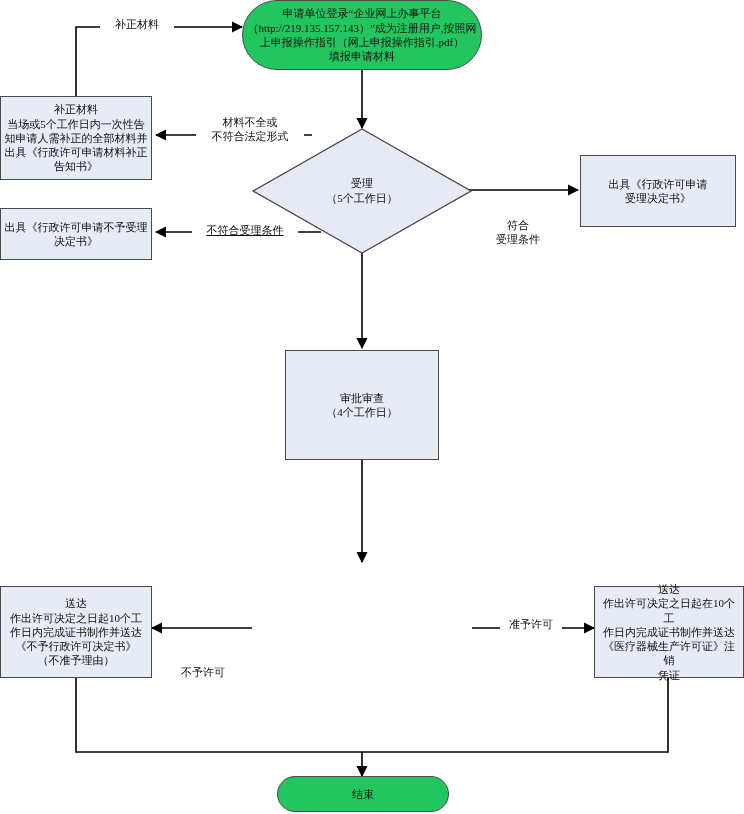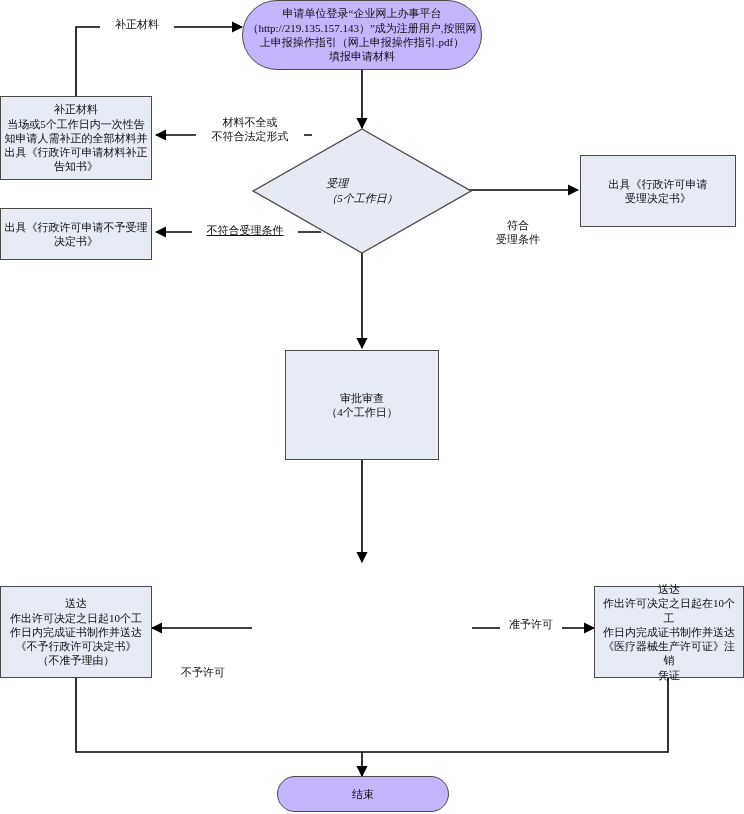--- a/index.html
+++ b/index.html
@@ -39,46 +39,45 @@
     justify-content: center;
     text-align: center;
     line-height: 1.30;
     font-size: 11px;
     color: #0d0d0d;
     white-space: pre-line;
     padding: 2px 3px;
   }
   .node.terminal {
     border-radius: 999px;
-    background: #c4b5fd;
+    background: #22c55e;
   }
   .node.process { background: #e7ebf5; }
 
   .diamond-wrap {
     position: absolute;
     box-sizing: border-box;
   }
   .diamond-wrap svg {
     position: absolute;
     left: 0; top: 0;
     width: 100%; height: 100%;
   }
   .diamond-label {
     position: absolute;
     left: 0; top: 0;
     width: 100%; height: 100%;
     display: flex;
     align-items: center;
     justify-content: center;
-    text-align: left;
+    text-align: center;
     font-size: 11px;
     line-height: 1.32;
     white-space: pre-line;
     color: #0d0d0d;
-    font-style: italic;
   }
   .edge-label {
     position: absolute;
     font-size: 11px;
     line-height: 1.25;
     text-align: center;
     white-space: pre-line;
     color: #0d0d0d;
     background: #ffffff;
     padding: 0 1px;

